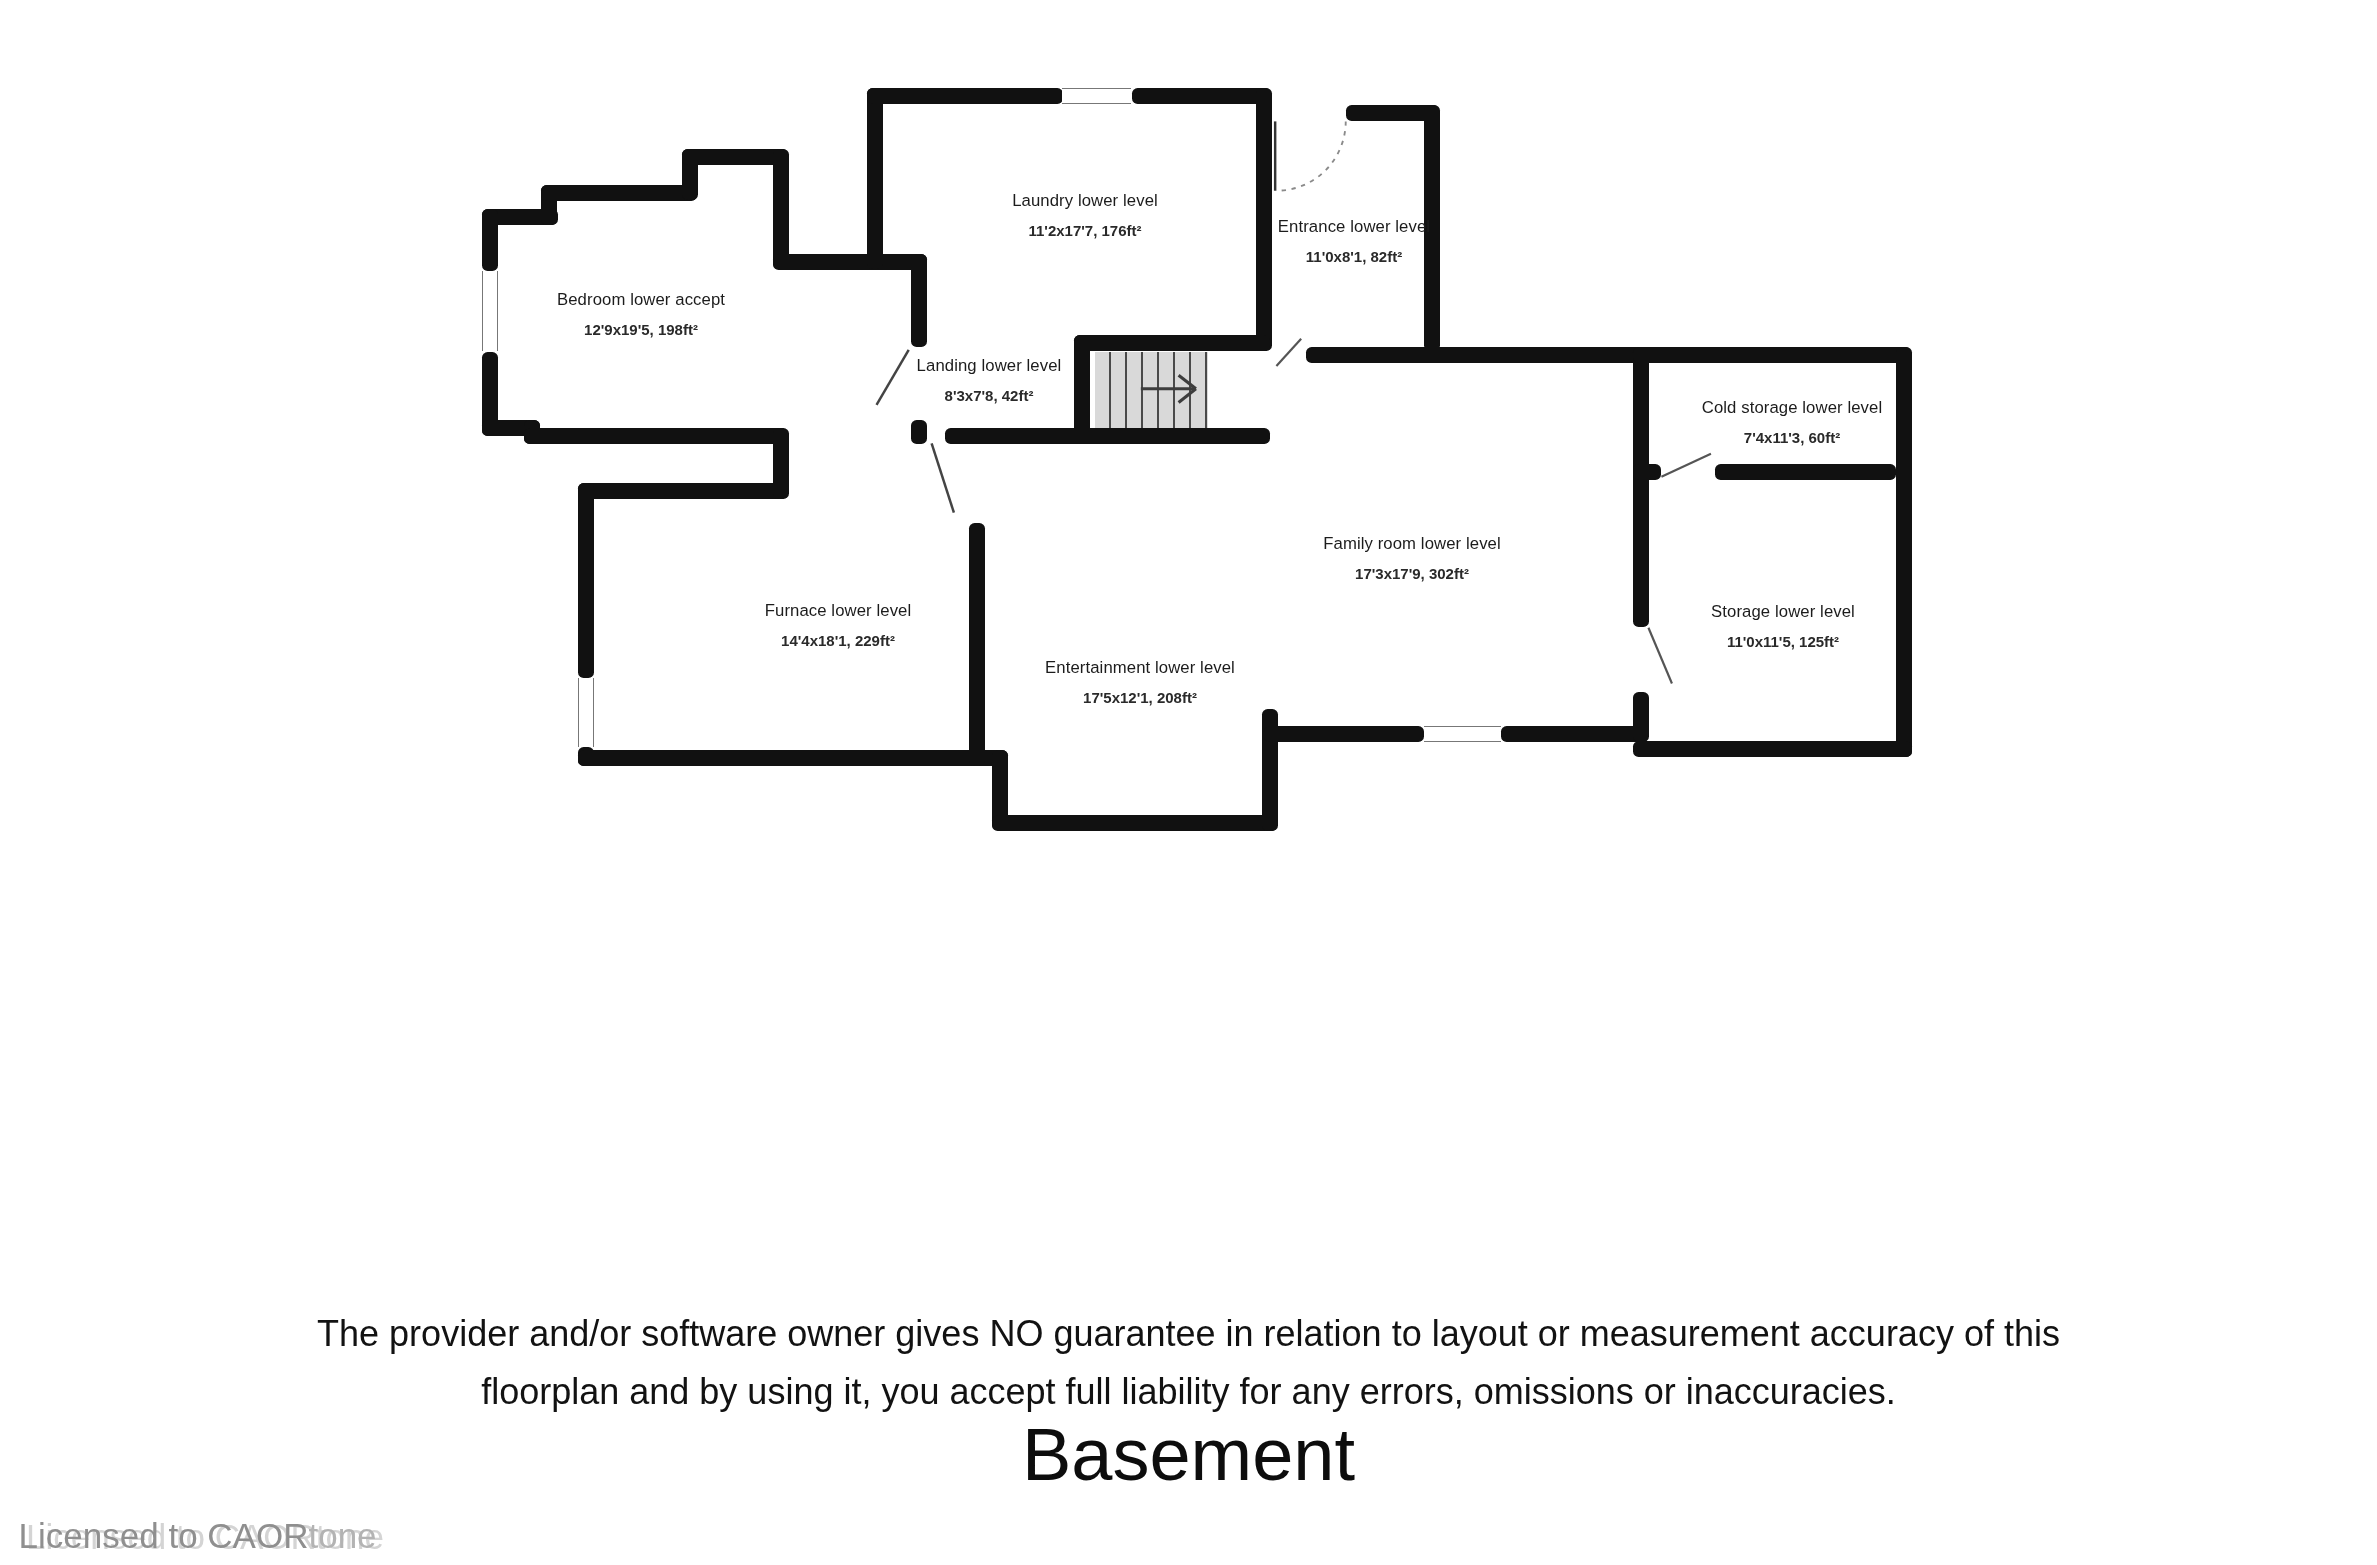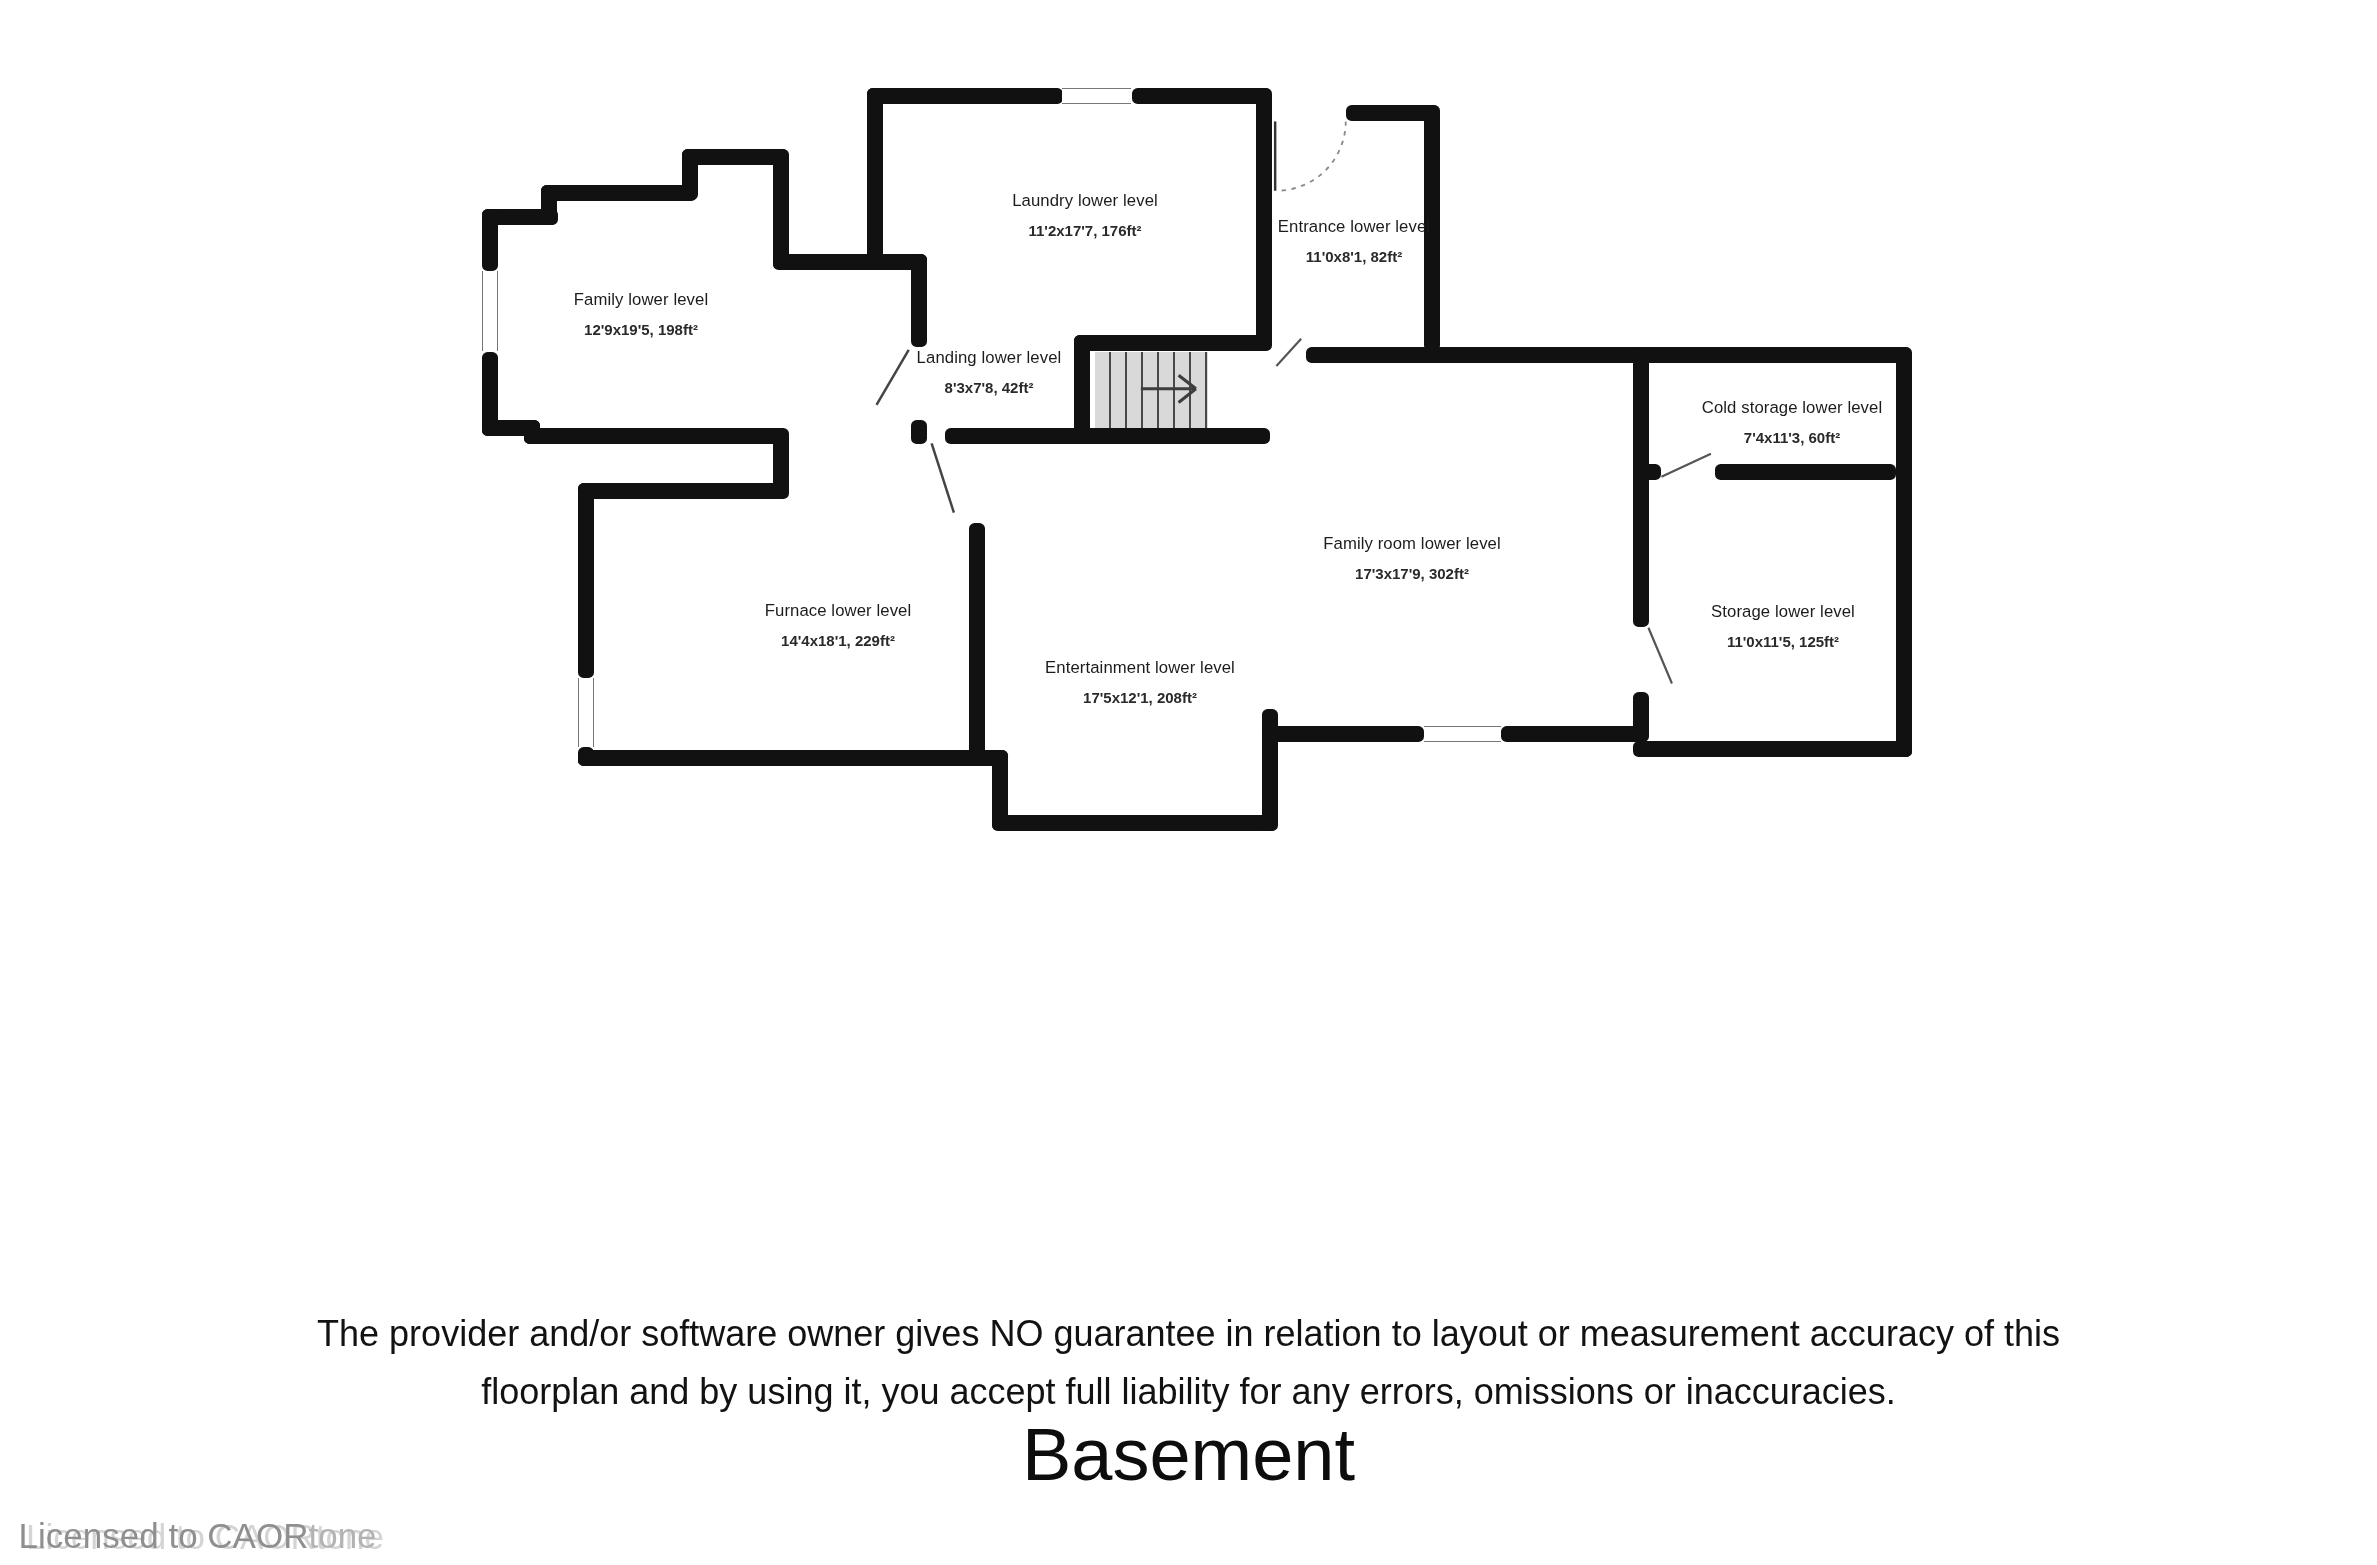--- a/index.html
+++ b/index.html
@@ -107,32 +107,32 @@
     <line x1="2663" y1="1014" x2="2701" y2="1104" stroke="#555" stroke-width="3.5"></line>
 
     <g stroke="#3d3d3d" stroke-width="5" fill="none">
       <line x1="1843" y1="628" x2="1930" y2="628"></line>
       <line x1="1904" y1="606" x2="1932" y2="628"></line>
       <line x1="1904" y1="650" x2="1932" y2="628"></line>
     </g>
   </svg>
 
   <div class="room-label" style="left:641px;top:314px">
-    <div class="l1">Family lower level</div>
+    <div class="l1">Bedroom lower accept</div>
     <div class="l2">12'9x19'5, 198ft²</div>
   </div>
   <div class="room-label" style="left:1085px;top:215px">
     <div class="l1">Laundry lower level</div>
     <div class="l2">11'2x17'7, 176ft²</div>
   </div>
   <div class="room-label" style="left:1354px;top:241px">
     <div class="l1">Entrance lower level</div>
     <div class="l2">11'0x8'1, 82ft²</div>
   </div>
-  <div class="room-label" style="left:989px;top:372px">
+  <div class="room-label" style="left:989px;top:380px">
     <div class="l1">Landing lower level</div>
     <div class="l2">8'3x7'8, 42ft²</div>
   </div>
   <div class="room-label" style="left:1792px;top:422px">
     <div class="l1">Cold storage lower level</div>
     <div class="l2">7'4x11'3, 60ft²</div>
   </div>
   <div class="room-label" style="left:1412px;top:558px">
     <div class="l1">Family room lower level</div>
     <div class="l2">17'3x17'9, 302ft²</div>

